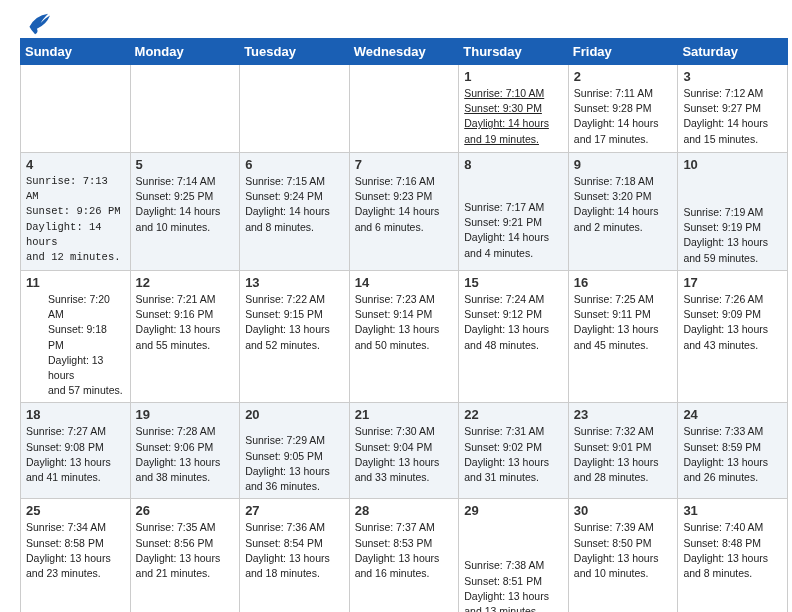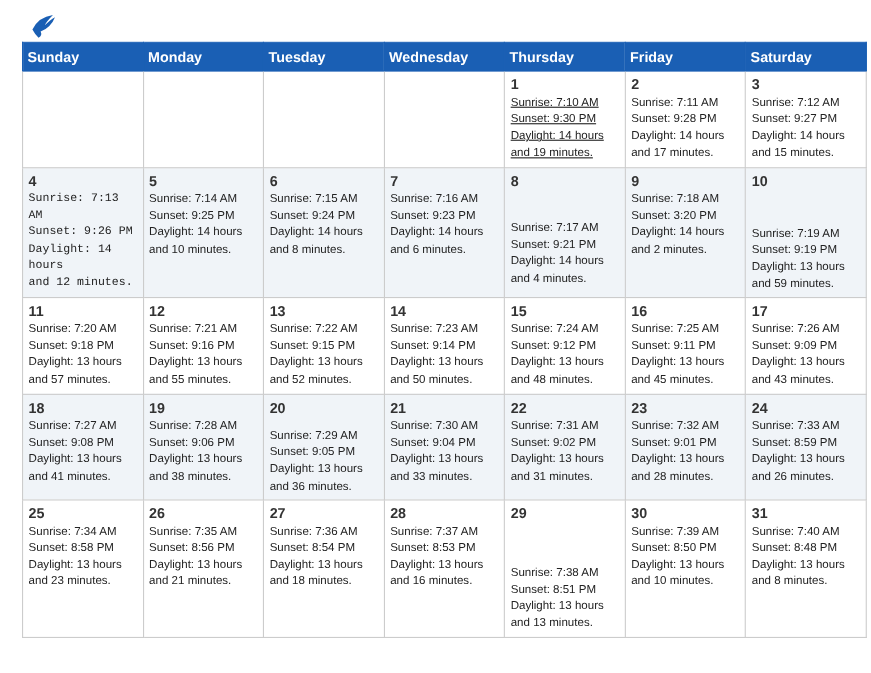--- a/index.html
+++ b/index.html
@@ -207,21 +207,21 @@
             <span class="day-number">10</span>
             <div class="cell-content" style="white-space: pre-line; margin-top: 33px;">Sunrise: 7:19 AM
 Sunset: 9:19 PM
 Daylight: 13 hours
 and 59 minutes.</div>
           </td>
         </tr>
         <tr>
           <td>
             <span class="day-number">11</span>
-            <div class="cell-content" style="white-space: pre-line;">Sunrise: 7:20 AM
+            <div class="cell-content" style="white-space: pre-line; margin-left: 22px;">Sunrise: 7:20 AM
 Sunset: 9:18 PM
 Daylight: 13 hours
 and 57 minutes.</div>
           </td>
           <td>
             <span class="day-number">12</span>
             <div class="cell-content" style="white-space: pre-line;">Sunrise: 7:21 AM
 Sunset: 9:16 PM
 Daylight: 13 hours
 and 55 minutes.</div>

